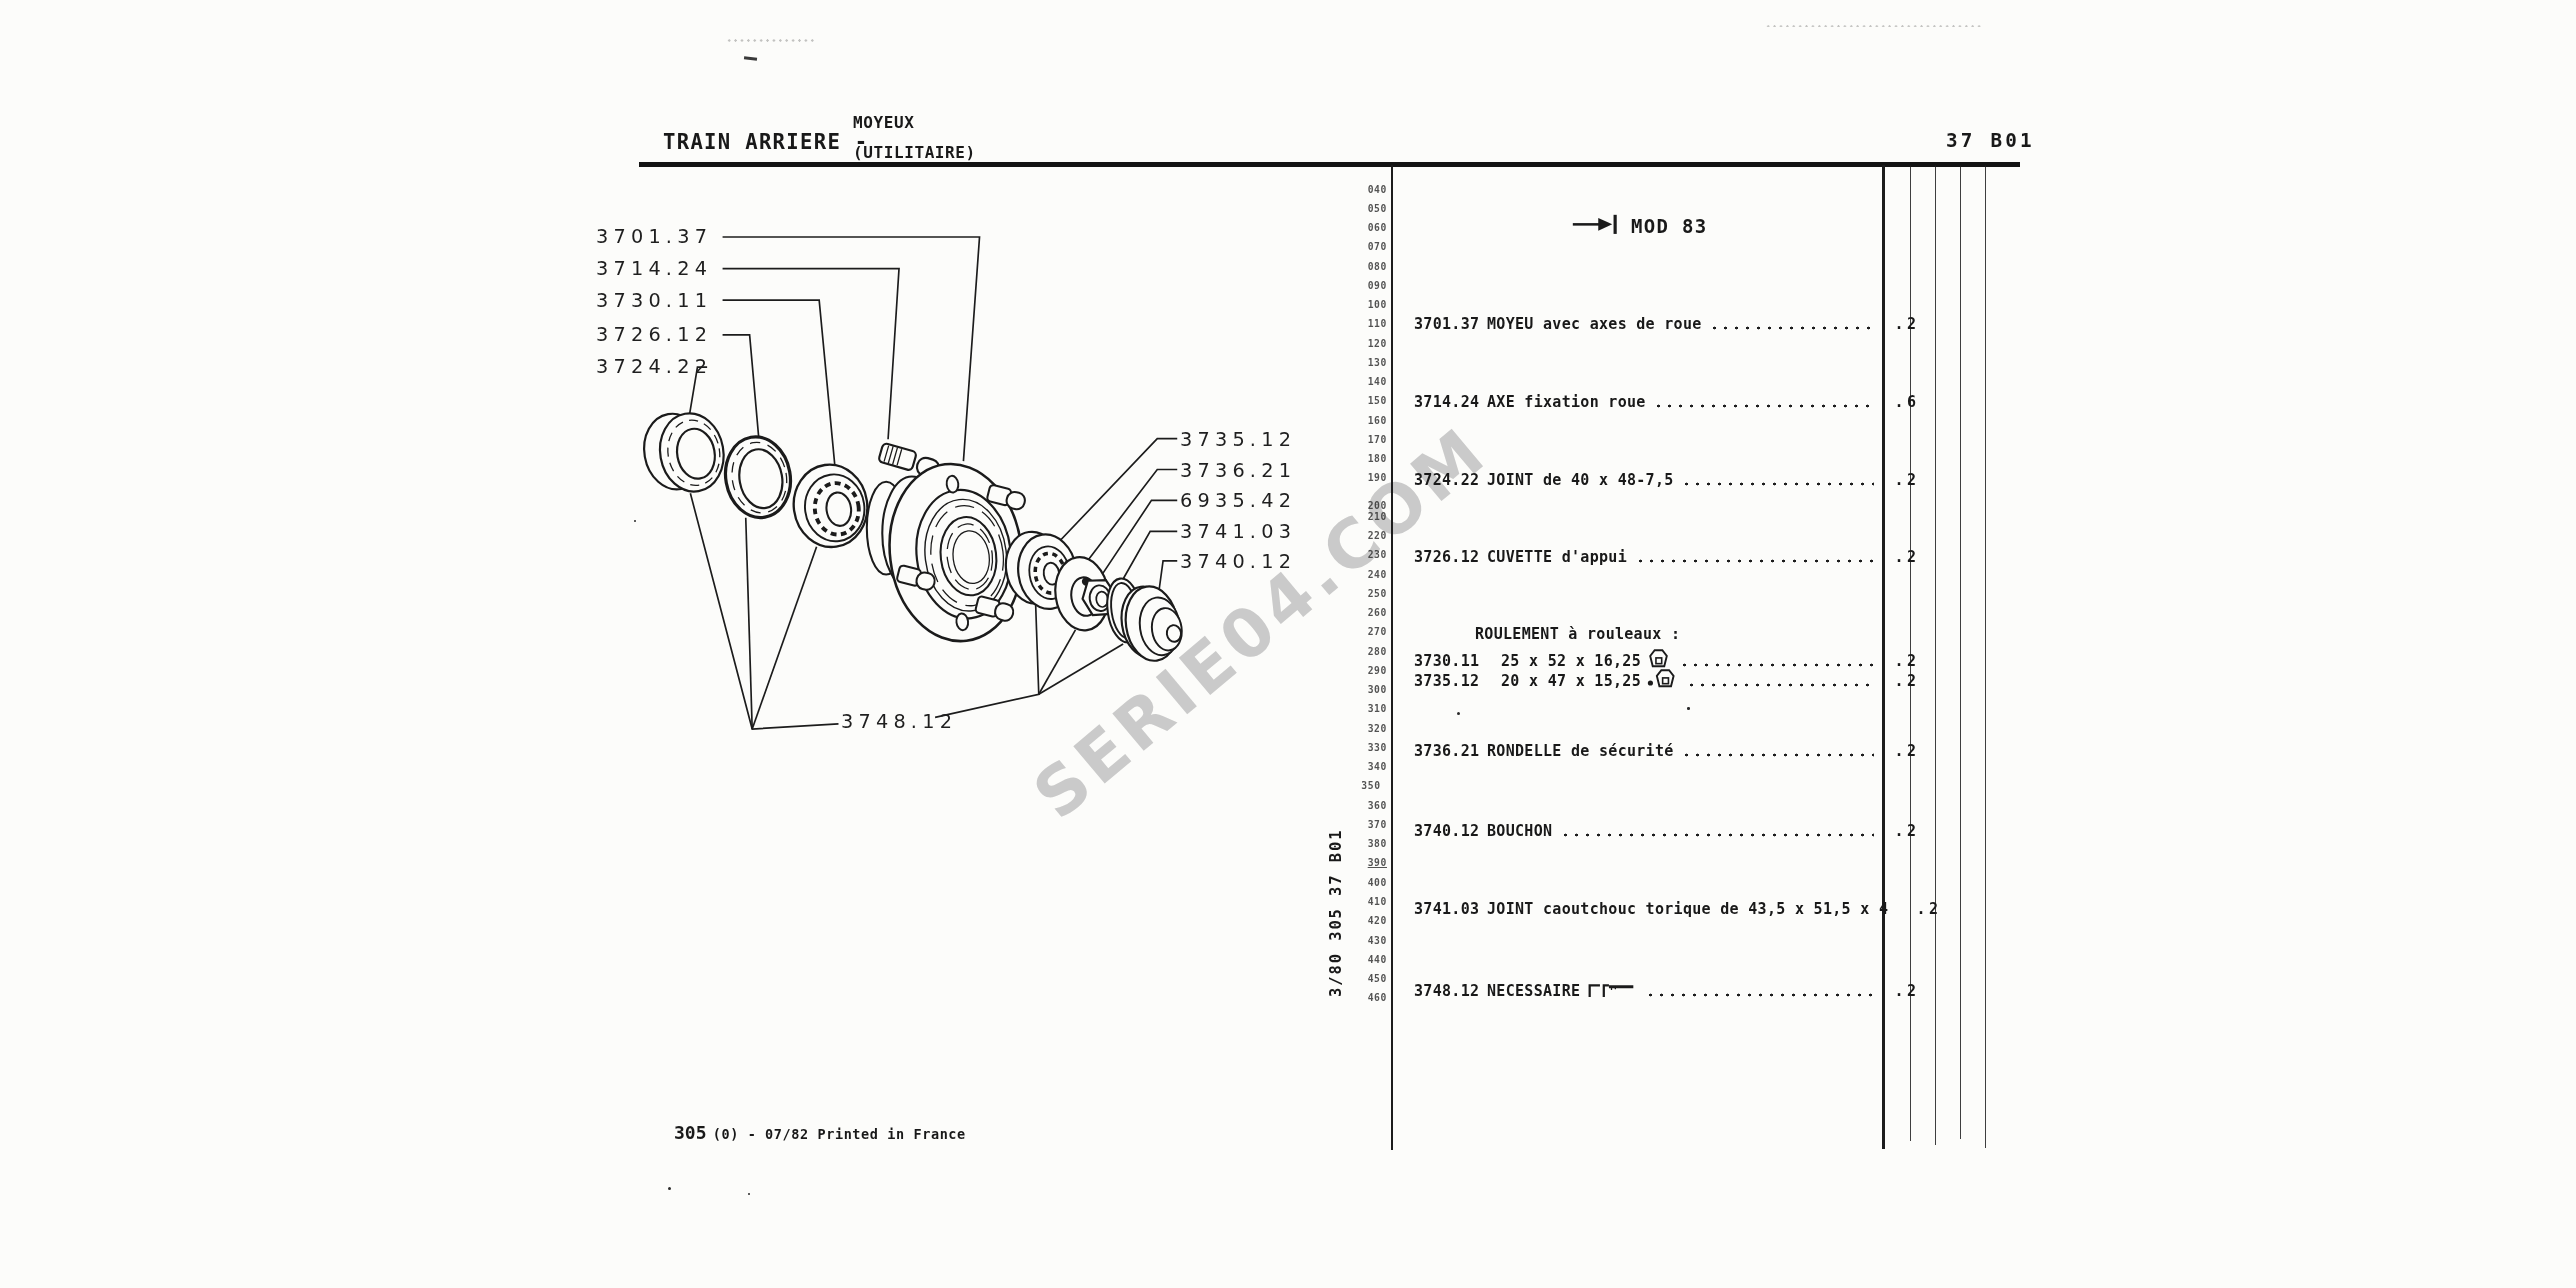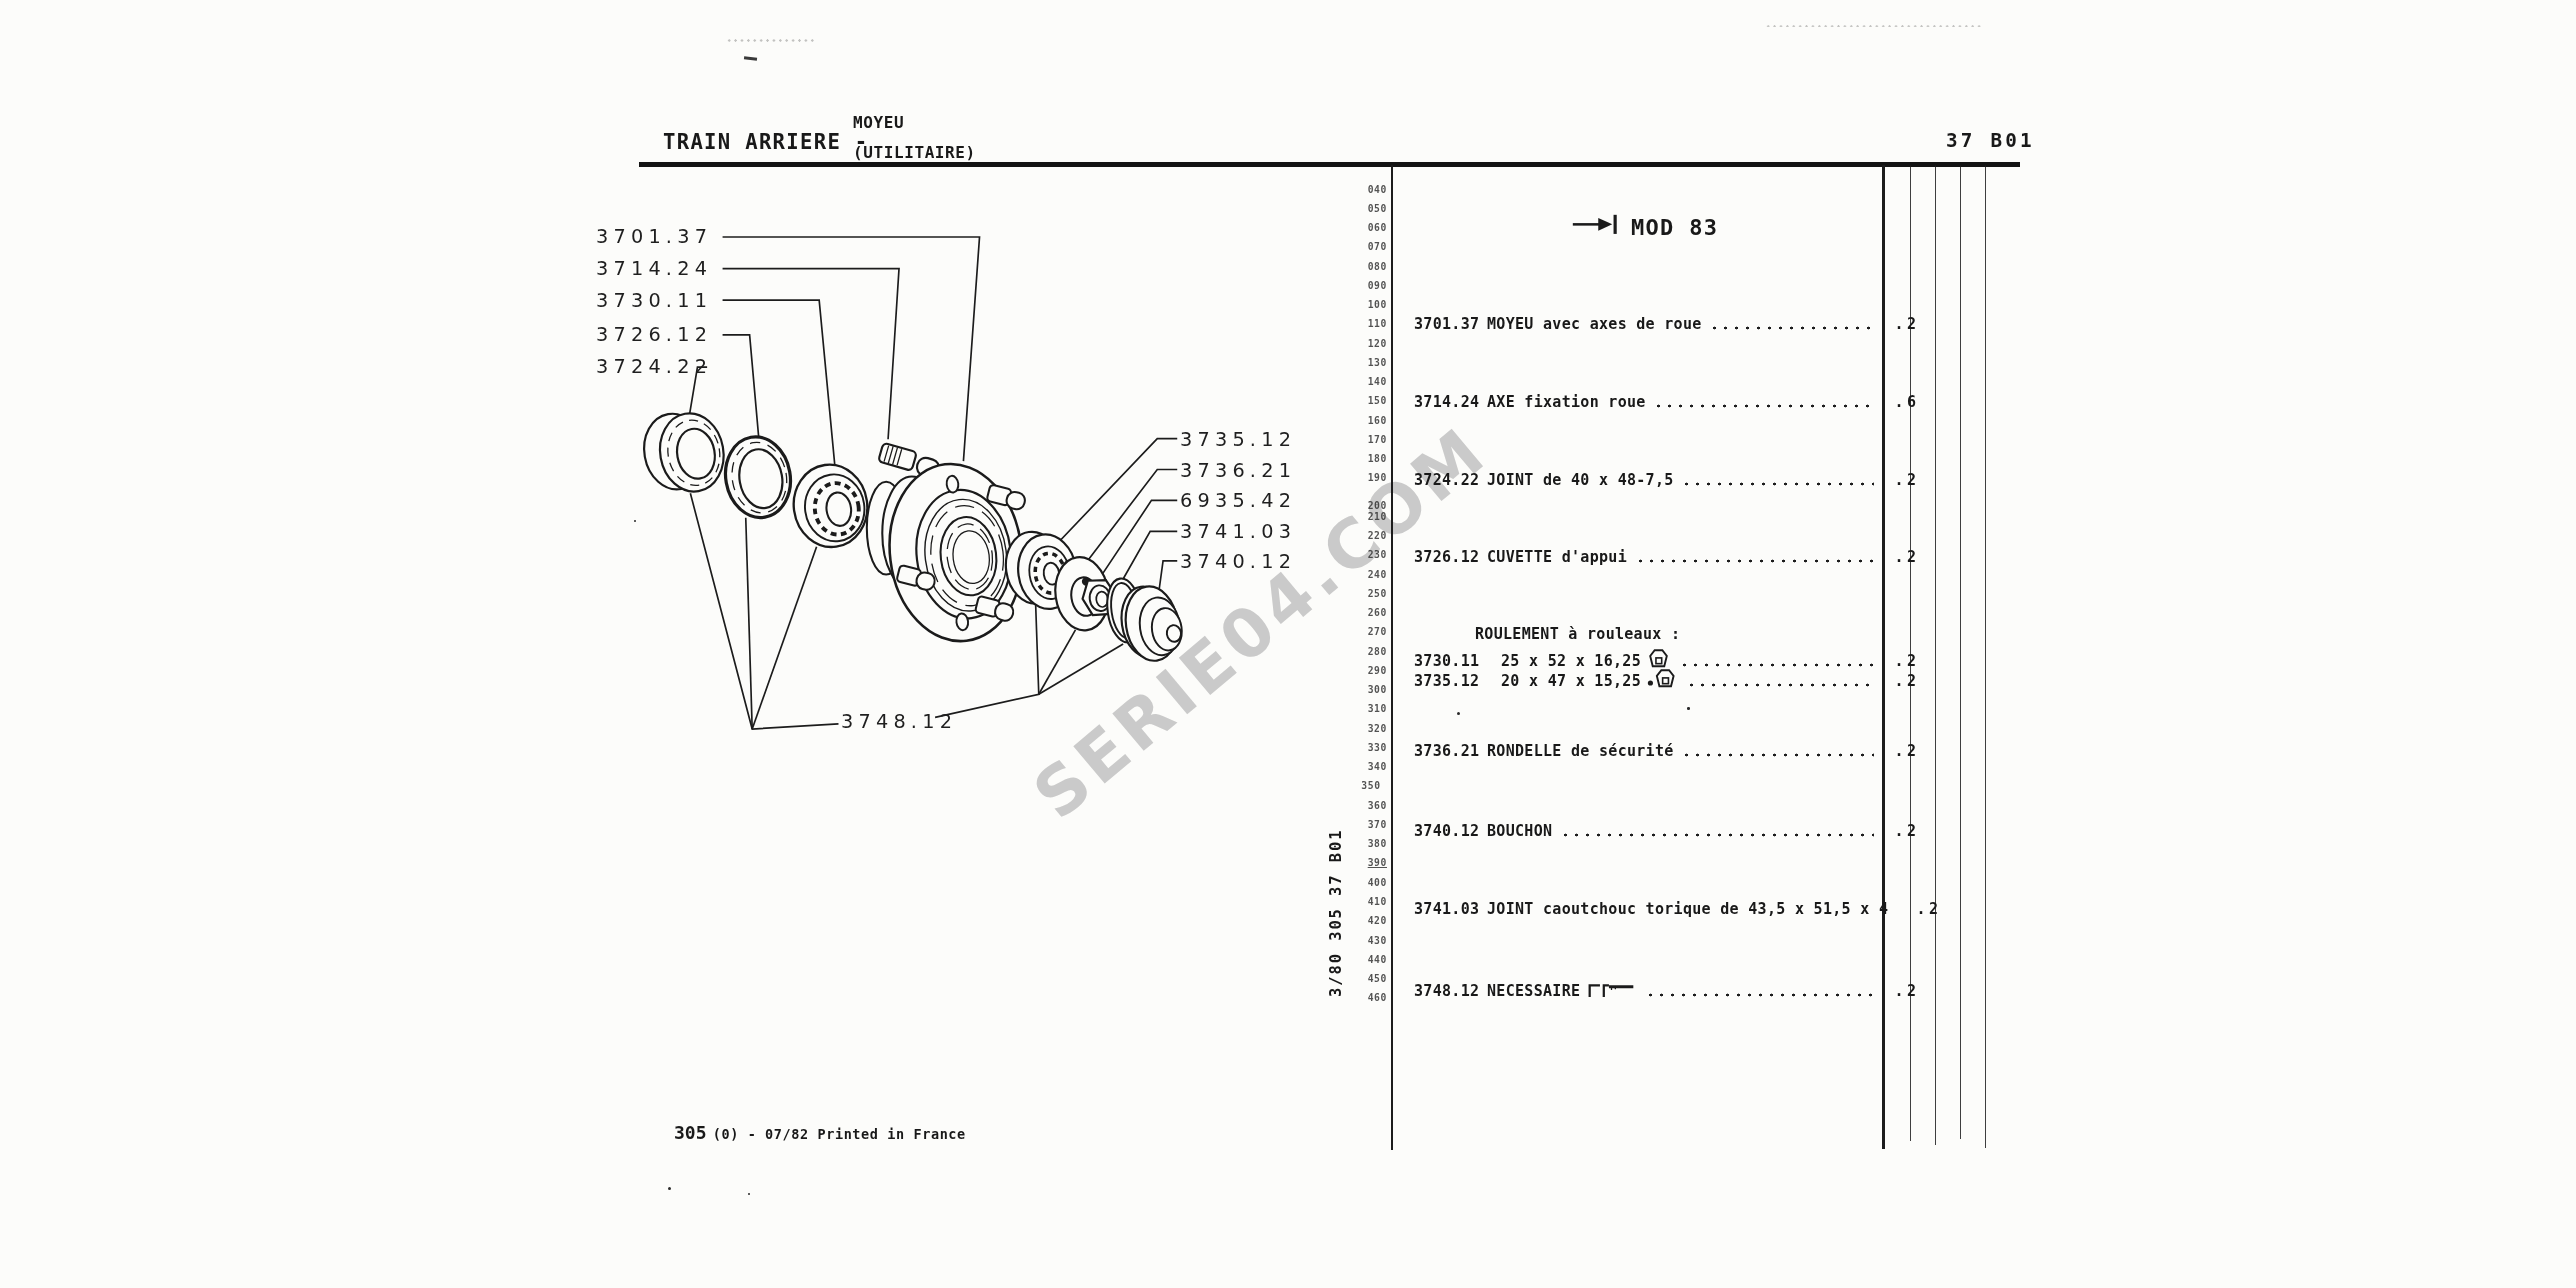--- a/index.html
+++ b/index.html
@@ -26,21 +26,21 @@
   .row .qty::before{content:".";padding-right:3.2px;}
   .group-row{position:absolute;left:1475px;font-size:15px;font-weight:700;letter-spacing:0.3px;white-space:pre;}
   .part-icon{flex:none;margin:0 1.3px 0 6.4px;transform:translateY(2.6px);}
   
   .tick{position:absolute;left:1355px;width:32px;text-align:right;font-size:9.7px;
         font-weight:700;color:#2a2a2a;opacity:.8;letter-spacing:0.6px;}
   
   .callout{position:absolute;font-family:"DejaVu Sans",sans-serif;font-size:19.3px;
            letter-spacing:5.2px;color:#1f1f1f;white-space:nowrap;}
   
-  .mod-label{font-size:22px;font-weight:700;letter-spacing:1.3px;}
+  .mod-label{font-size:19px;font-weight:700;letter-spacing:1.3px;}
   .wmark{position:absolute;left:921px;top:583px;width:683px;height:84px;text-align:center;
          font-family:"DejaVu Sans",sans-serif;font-size:67px;font-weight:700;letter-spacing:5.2px;
          color:#bdbdbd;opacity:.78;transform:rotate(-40deg);}
   .side-vert{position:absolute;left:1327px;top:997px;transform:rotate(-90deg);
              transform-origin:0 0;font-size:15.5px;font-weight:700;letter-spacing:1.9px;white-space:nowrap;}
   .footer{position:absolute;left:674px;top:1122px;white-space:nowrap;}
   .footer .big{font-size:18px;font-weight:700;}
   .footer .small{font-size:13.5px;font-weight:700;letter-spacing:0.6px;}
   .artifact{position:absolute;background:#9a9a9a;}
   .dotline{position:absolute;height:2.6px;background-image:radial-gradient(circle,#c2c2c0 1px,transparent 1.3px);
@@ -57,21 +57,21 @@
   <div class="dotline abs" style="left:1765px;top:24.5px;width:219px;"></div>
   <div class="inkdot" style="left:668px;top:1187px;"></div>
   <div class="inkdot" style="left:748px;top:1193px;width:1.9px;height:1.9px;"></div>
   <div class="inkdot" style="left:1457px;top:712px;"></div>
   <div class="inkdot" style="left:1687px;top:707px;width:2.6px;height:2.6px;"></div>
   <div class="inkdot" style="left:634px;top:520px;width:1.9px;height:1.9px;"></div>
 
   <div class="wmark">SERIE04.COM</div>
 
   <div class="abs hdr-title" style="left:663px;top:130px;">TRAIN ARRIERE -</div>
-  <div class="abs hdr-sub" style="left:853px;top:113px;">MOYEU</div>
+  <div class="abs hdr-sub" style="left:853px;top:113px;">MOYEUX</div>
   <div class="abs hdr-sub" style="left:853px;top:143px;">(UTILITAIRE)</div>
   <div class="abs hdr-code" style="left:1946px;top:129px;">37 B01</div>
   <div class="abs rule-top" style="left:639px;top:162px;width:1381px;"></div>
 
   <div class="abs vline" style="left:1391px;top:165px;width:1.9px;height:985px;"></div>
   <div class="abs vline" style="left:1882px;top:165px;width:2.6px;height:984px;"></div>
   <div class="abs vline" style="left:1910px;top:165px;width:1.3px;height:976px;opacity:.85;"></div>
   <div class="abs vline" style="left:1935px;top:165px;width:1.3px;height:980px;opacity:.85;"></div>
   <div class="abs vline" style="left:1960px;top:165px;width:1.3px;height:974px;opacity:.85;"></div>
   <div class="abs vline" style="left:1985px;top:165px;width:1.3px;height:983px;opacity:.85;"></div>

